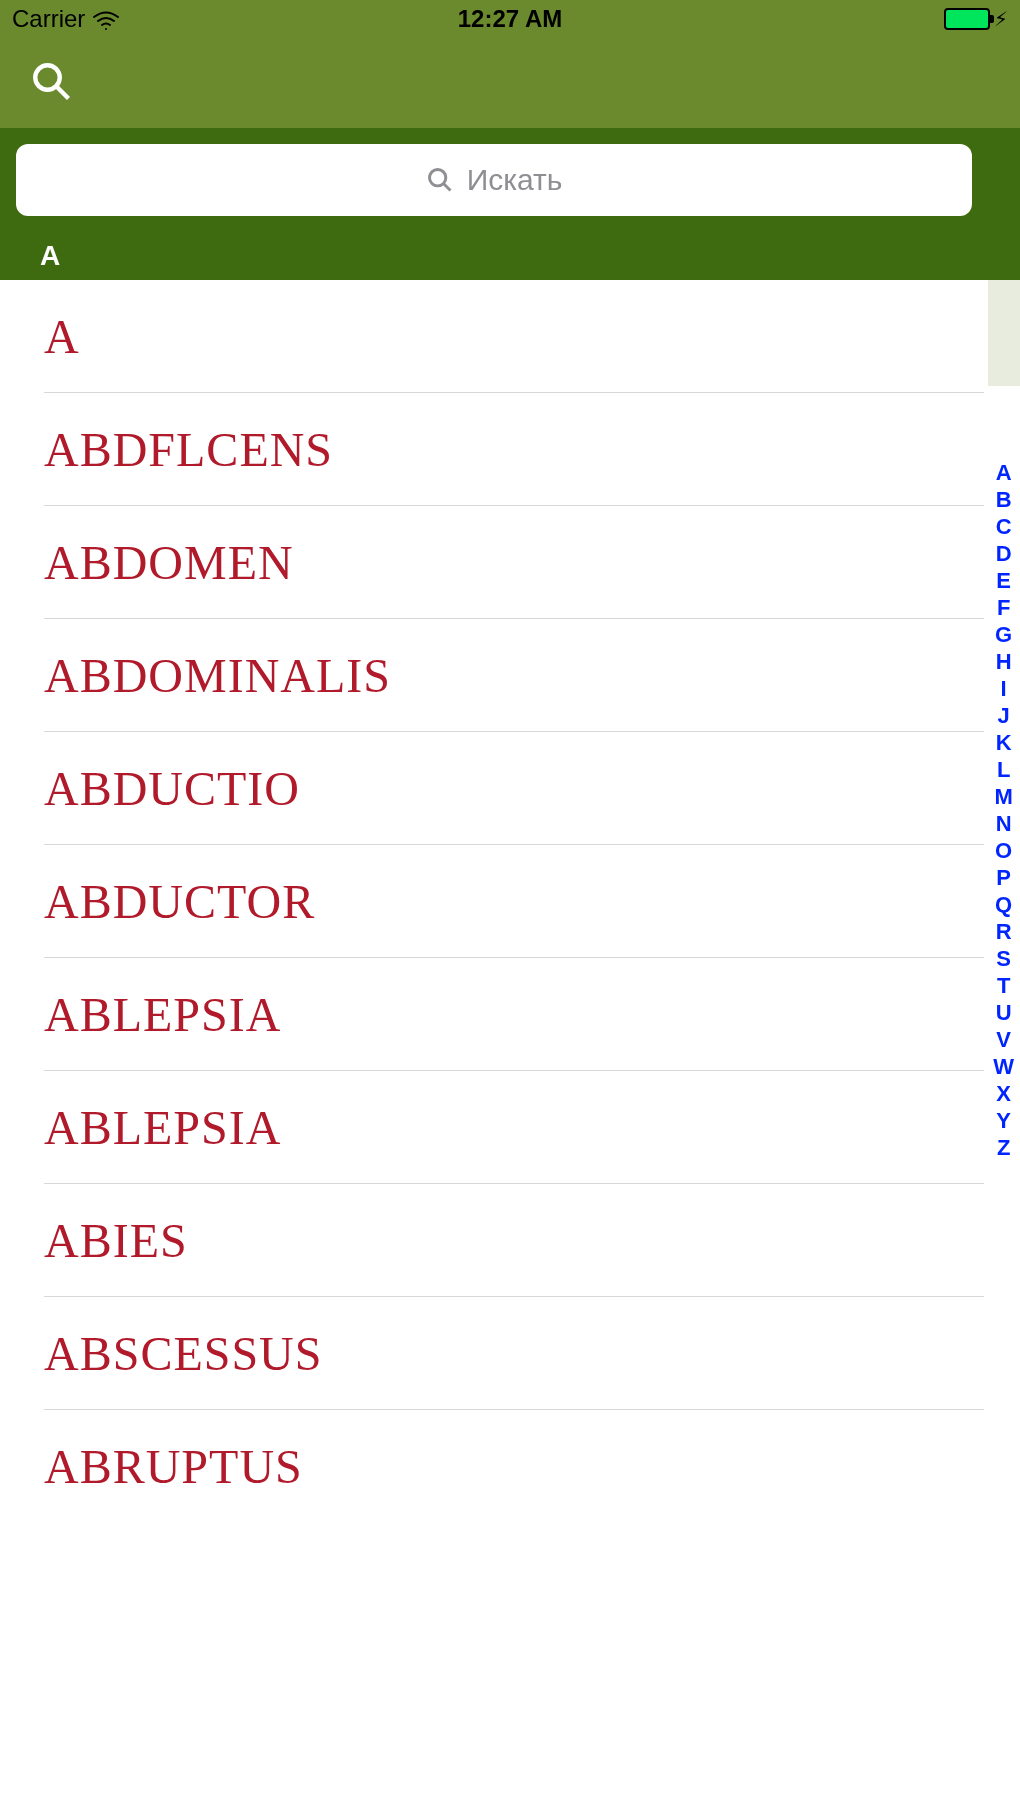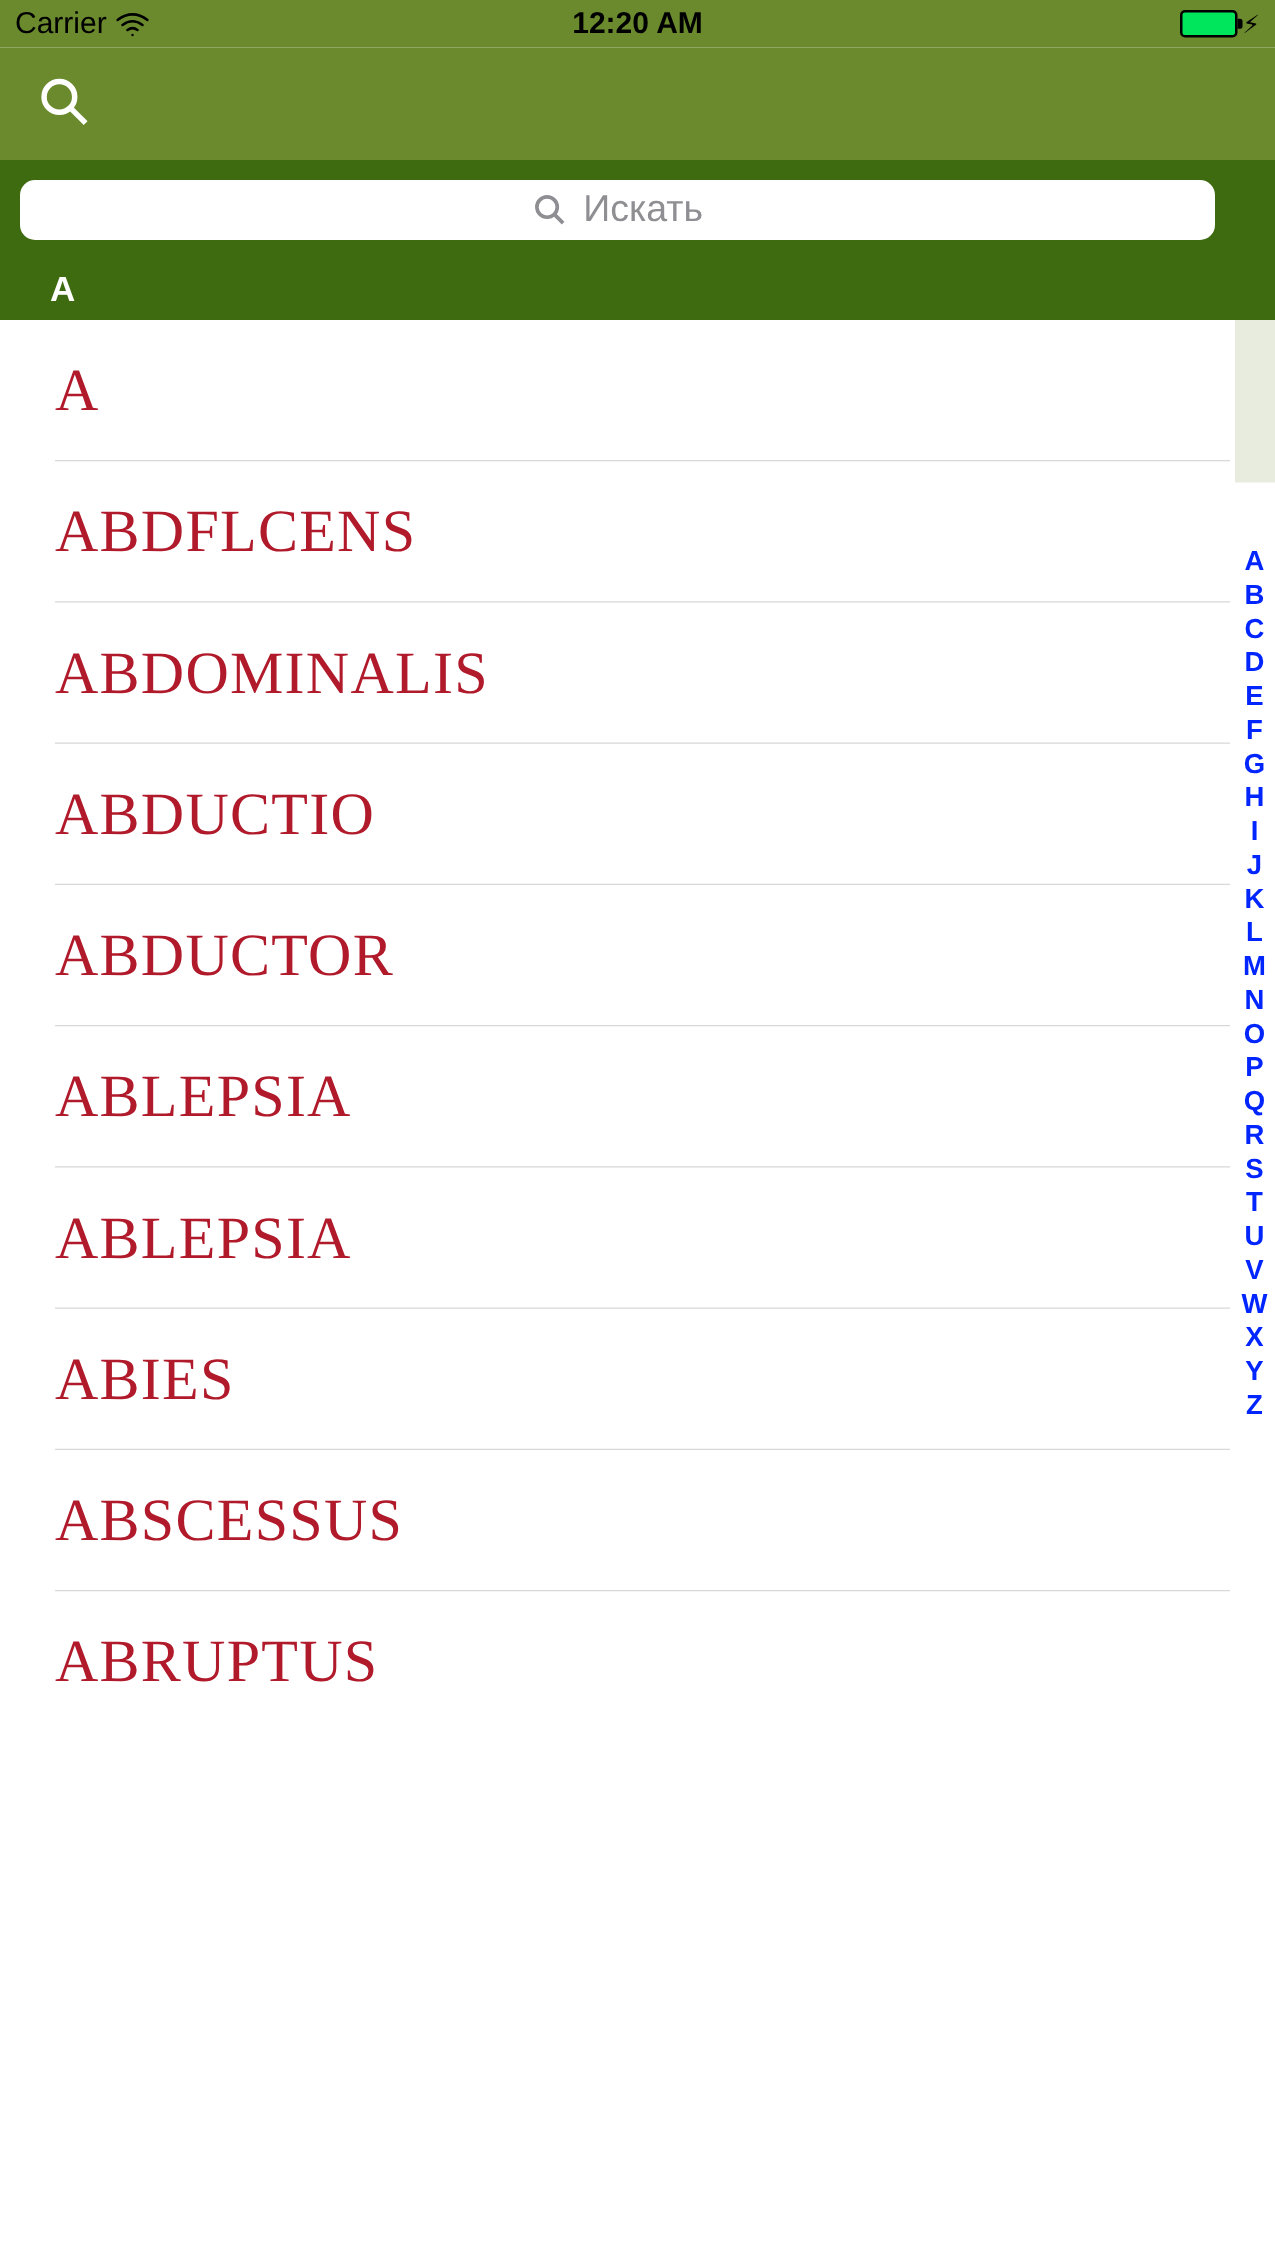--- a/index.html
+++ b/index.html
@@ -79,21 +79,21 @@
       stroke-width: 2.5;
       fill: none;
     }
     .search-container {
       background: #3e6b0f;
       padding: 16px 16px;
       display: flex;
     }
     .search-field {
       flex: 1;
-      height: 48px;
+      height: 72px;
       background: #fff;
       border-radius: 12px;
       display: flex;
       align-items: center;
       justify-content: center;
       gap: 13px;
       margin-right: 32px;
     }
     .search-field svg {
       width: 28px;
@@ -176,21 +176,21 @@
 
 <div class="status-bar">
   <div class="status-left">
     <span>Carrier</span>
     <span class="wifi-icon">
       <svg viewBox="0 0 26 20">
           <path d="M13 18 L13 18 M9 14 Q13 11 17 14 M5 10 Q13 4 21 10 M1 6 Q13 -3 25 6" stroke="#000" stroke-width="2" fill="none" stroke-linecap="round"></path>
         </svg>
     </span>
   </div>
-  <div class="status-center">12:20 AM</div>
+  <div class="status-center">12:27 AM</div>
   <div class="status-right">
     <div class="battery"></div>
     <span class="bolt">⚡︎</span>
   </div>
 </div>
 
 <div class="nav-bar">
   <span class="search-icon-nav">
     <svg viewBox="0 0 24 24">
         <circle cx="10" cy="10" r="7"></circle>
@@ -219,20 +219,23 @@
   </div>
 </div>
 
 <div class="content-area">
   <div class="list">
     <div class="list-item">
         <span>A</span>
       </div>
     <div class="list-item">
         <span>ABDFLCENS</span>
+      </div>
+    <div class="list-item">
+        <span>ABDOMEN</span>
       </div>
     <div class="list-item">
         <span>ABDOMINALIS</span>
       </div>
     <div class="list-item">
         <span>ABDUCTIO</span>
       </div>
     <div class="list-item">
         <span>ABDUCTOR</span>
       </div>

